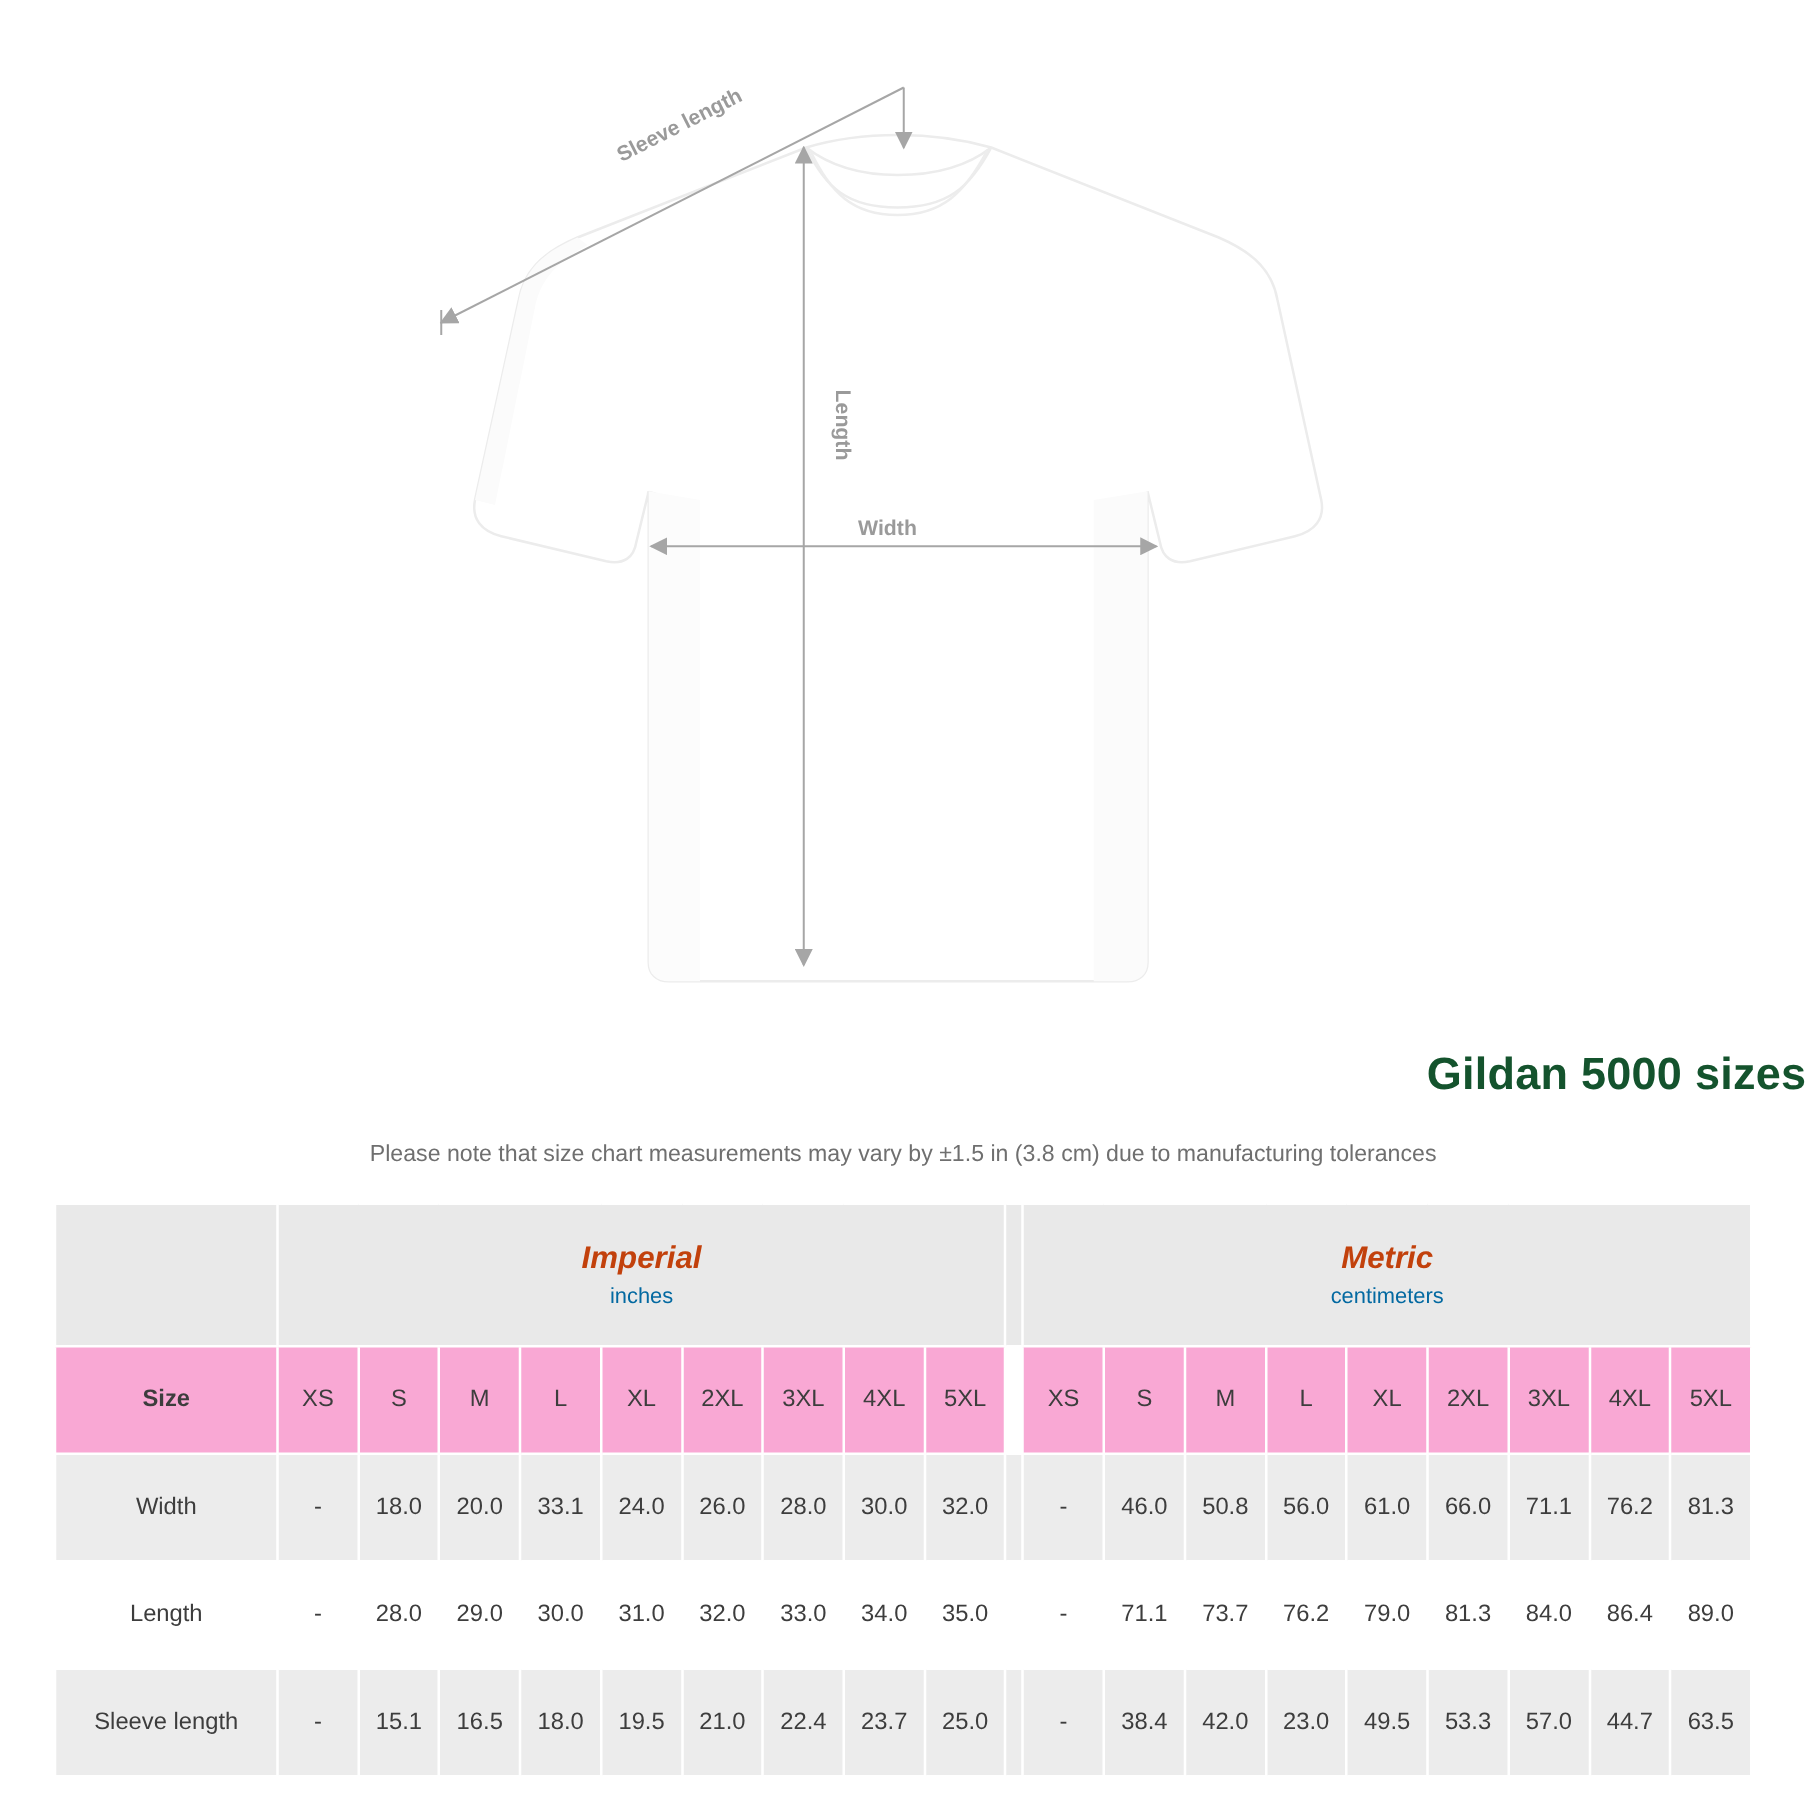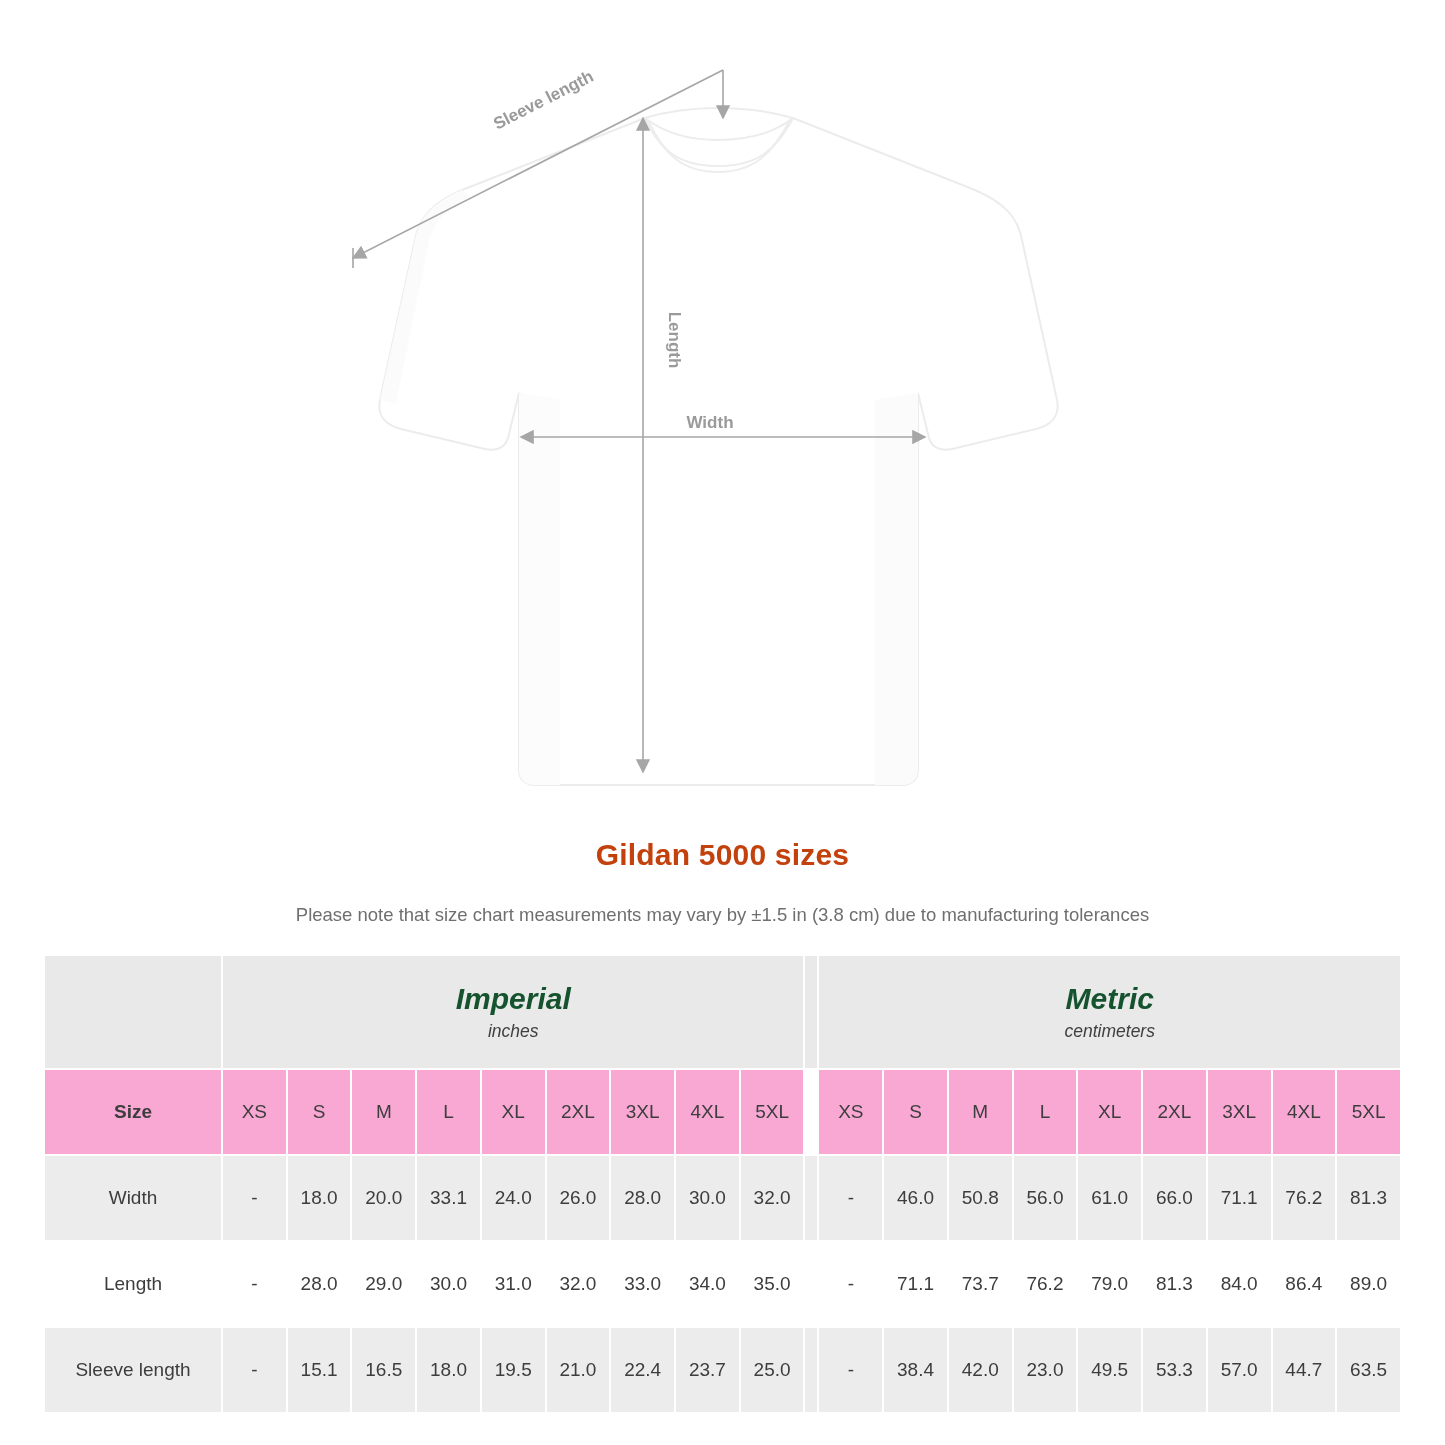--- a/index.html
+++ b/index.html
@@ -29,24 +29,25 @@
   .illustration svg {
     display: block;
   }
 
   
   .title-block {
     text-align: center;
     margin-top: 8px;
   }
   .chart-title {
-    font-size: 30px;
-    font-weight: bold;
-    color: #c2410c;
+    font-size: 36px;
+    font-weight: bold;
+    color: #14532d;
     letter-spacing: 0.2px;
+    text-align: right;
   }
   .chart-note {
     margin-top: 32px;
     font-size: 18.5px;
     color: #6f6f6f;
   }
 
   
   .table-wrap {
     margin: 28px 43px 0 43px;
@@ -65,30 +66,29 @@
     font-size: 19px;
     color: #3d3d3d;
     font-weight: normal;
     padding: 0;
   }
   .unit-head {
     background: #e9e9e9;
     height: 112px;
   }
   .unit-head .unit-name {
-    font-size: 30px;
+    font-size: 25px;
     font-style: italic;
     font-weight: bold;
-    color: #14532d;
+    color: #c2410c;
     line-height: 1.1;
   }
   .unit-head .unit-sub {
     font-size: 17.5px;
-    font-style: italic;
-    color: #404040;
+    color: #0369a1;
     margin-top: 6px;
   }
   .unit-head.blank {
     background: #e9e9e9;
   }
   tr.head-row td {
     background: #f9a8d4;
     height: 84px;
     font-size: 19px;
     color: #3d3d3d;

